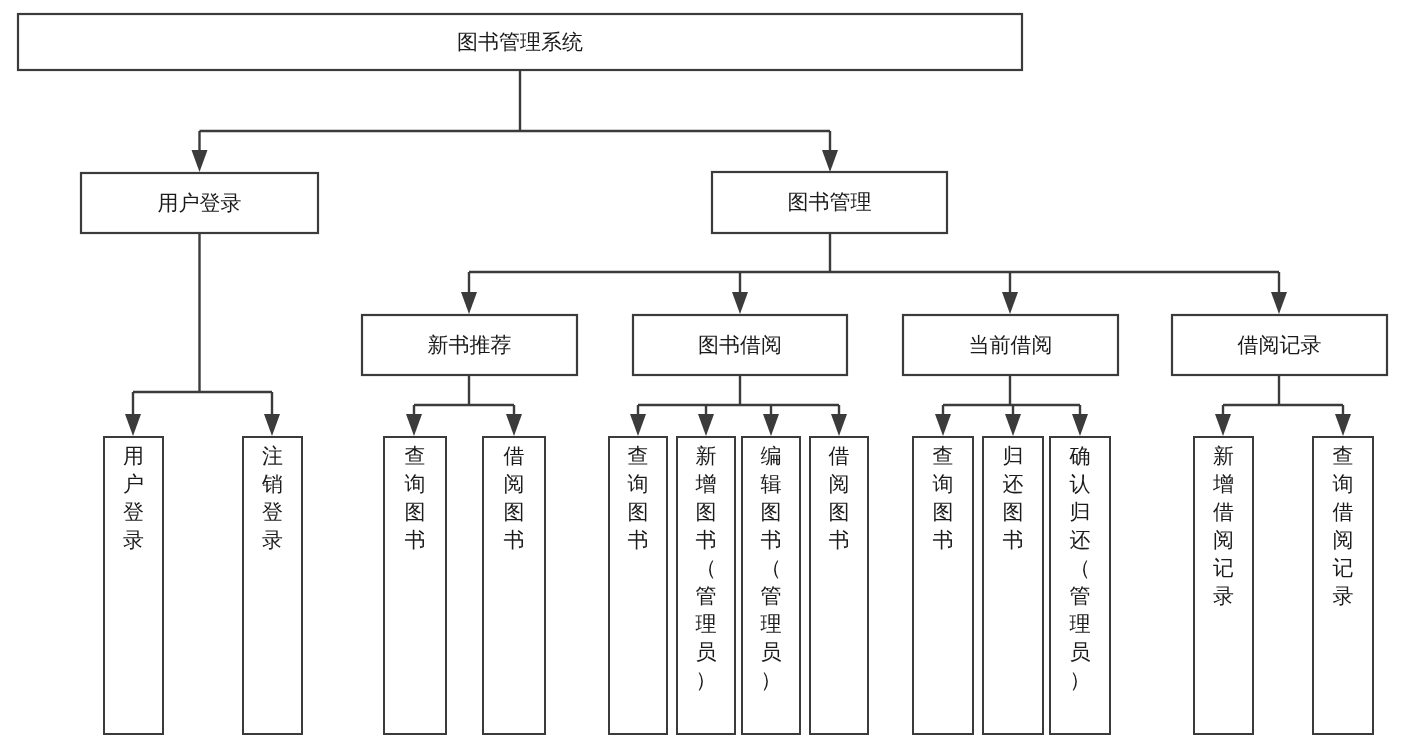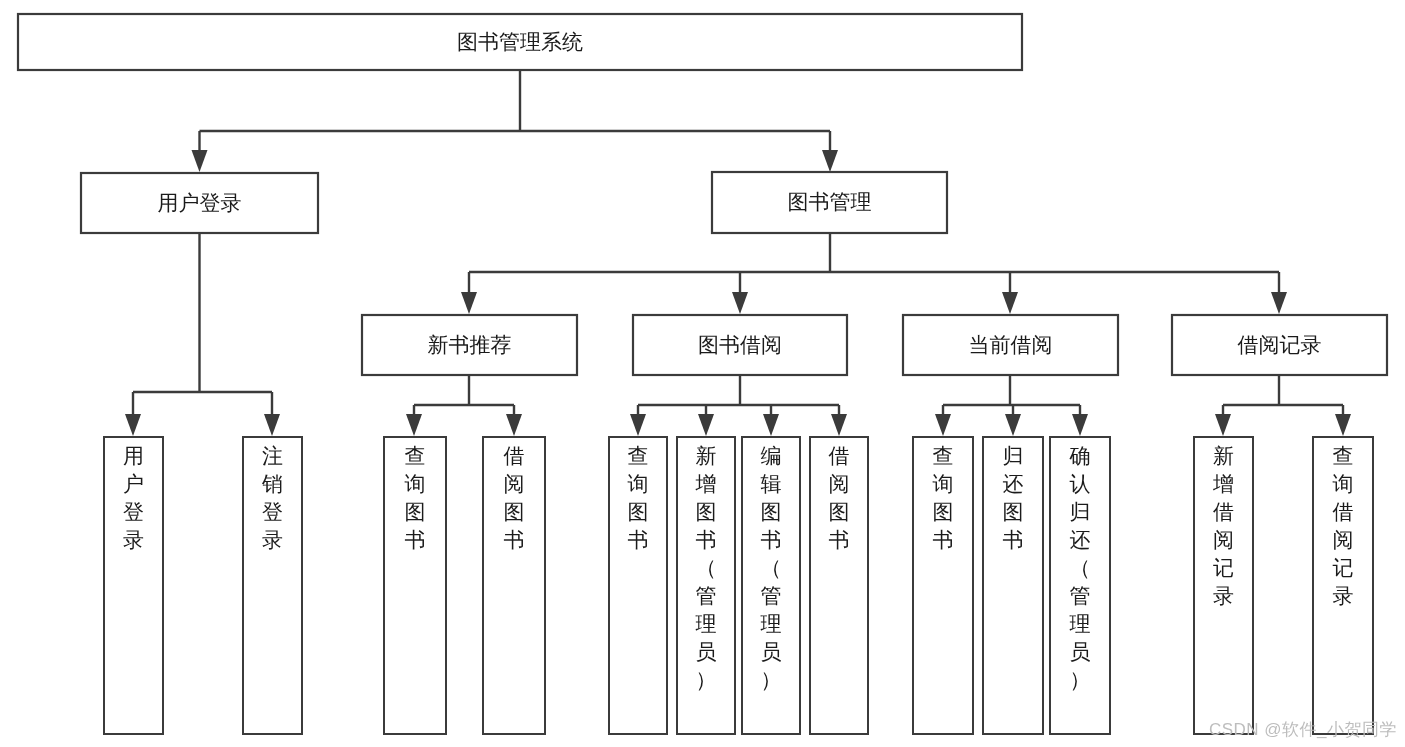--- a/index.html
+++ b/index.html
@@ -209,14 +209,13 @@
         <g>
           <rect x="1194" y="437" width="59" height="297" class="node-box-thin"></rect>
           <text class="node-label-vertical"><tspan x="1223.5" y="463">新</tspan><tspan x="1223.5" y="491">增</tspan><tspan x="1223.5" y="519">借</tspan><tspan x="1223.5" y="547">阅</tspan><tspan x="1223.5" y="575">记</tspan><tspan x="1223.5" y="603">录</tspan></text>
         </g>
         <g>
           <rect x="1313" y="437" width="60" height="297" class="node-box-thin"></rect>
           <text class="node-label-vertical"><tspan x="1343" y="463">查</tspan><tspan x="1343" y="491">询</tspan><tspan x="1343" y="519">借</tspan><tspan x="1343" y="547">阅</tspan><tspan x="1343" y="575">记</tspan><tspan x="1343" y="603">录</tspan></text>
         </g>
       </g>
   </svg>
-  <div class="watermark">CSDN @软件_小贺同学</div>
 </div>
 
 </body></html>

